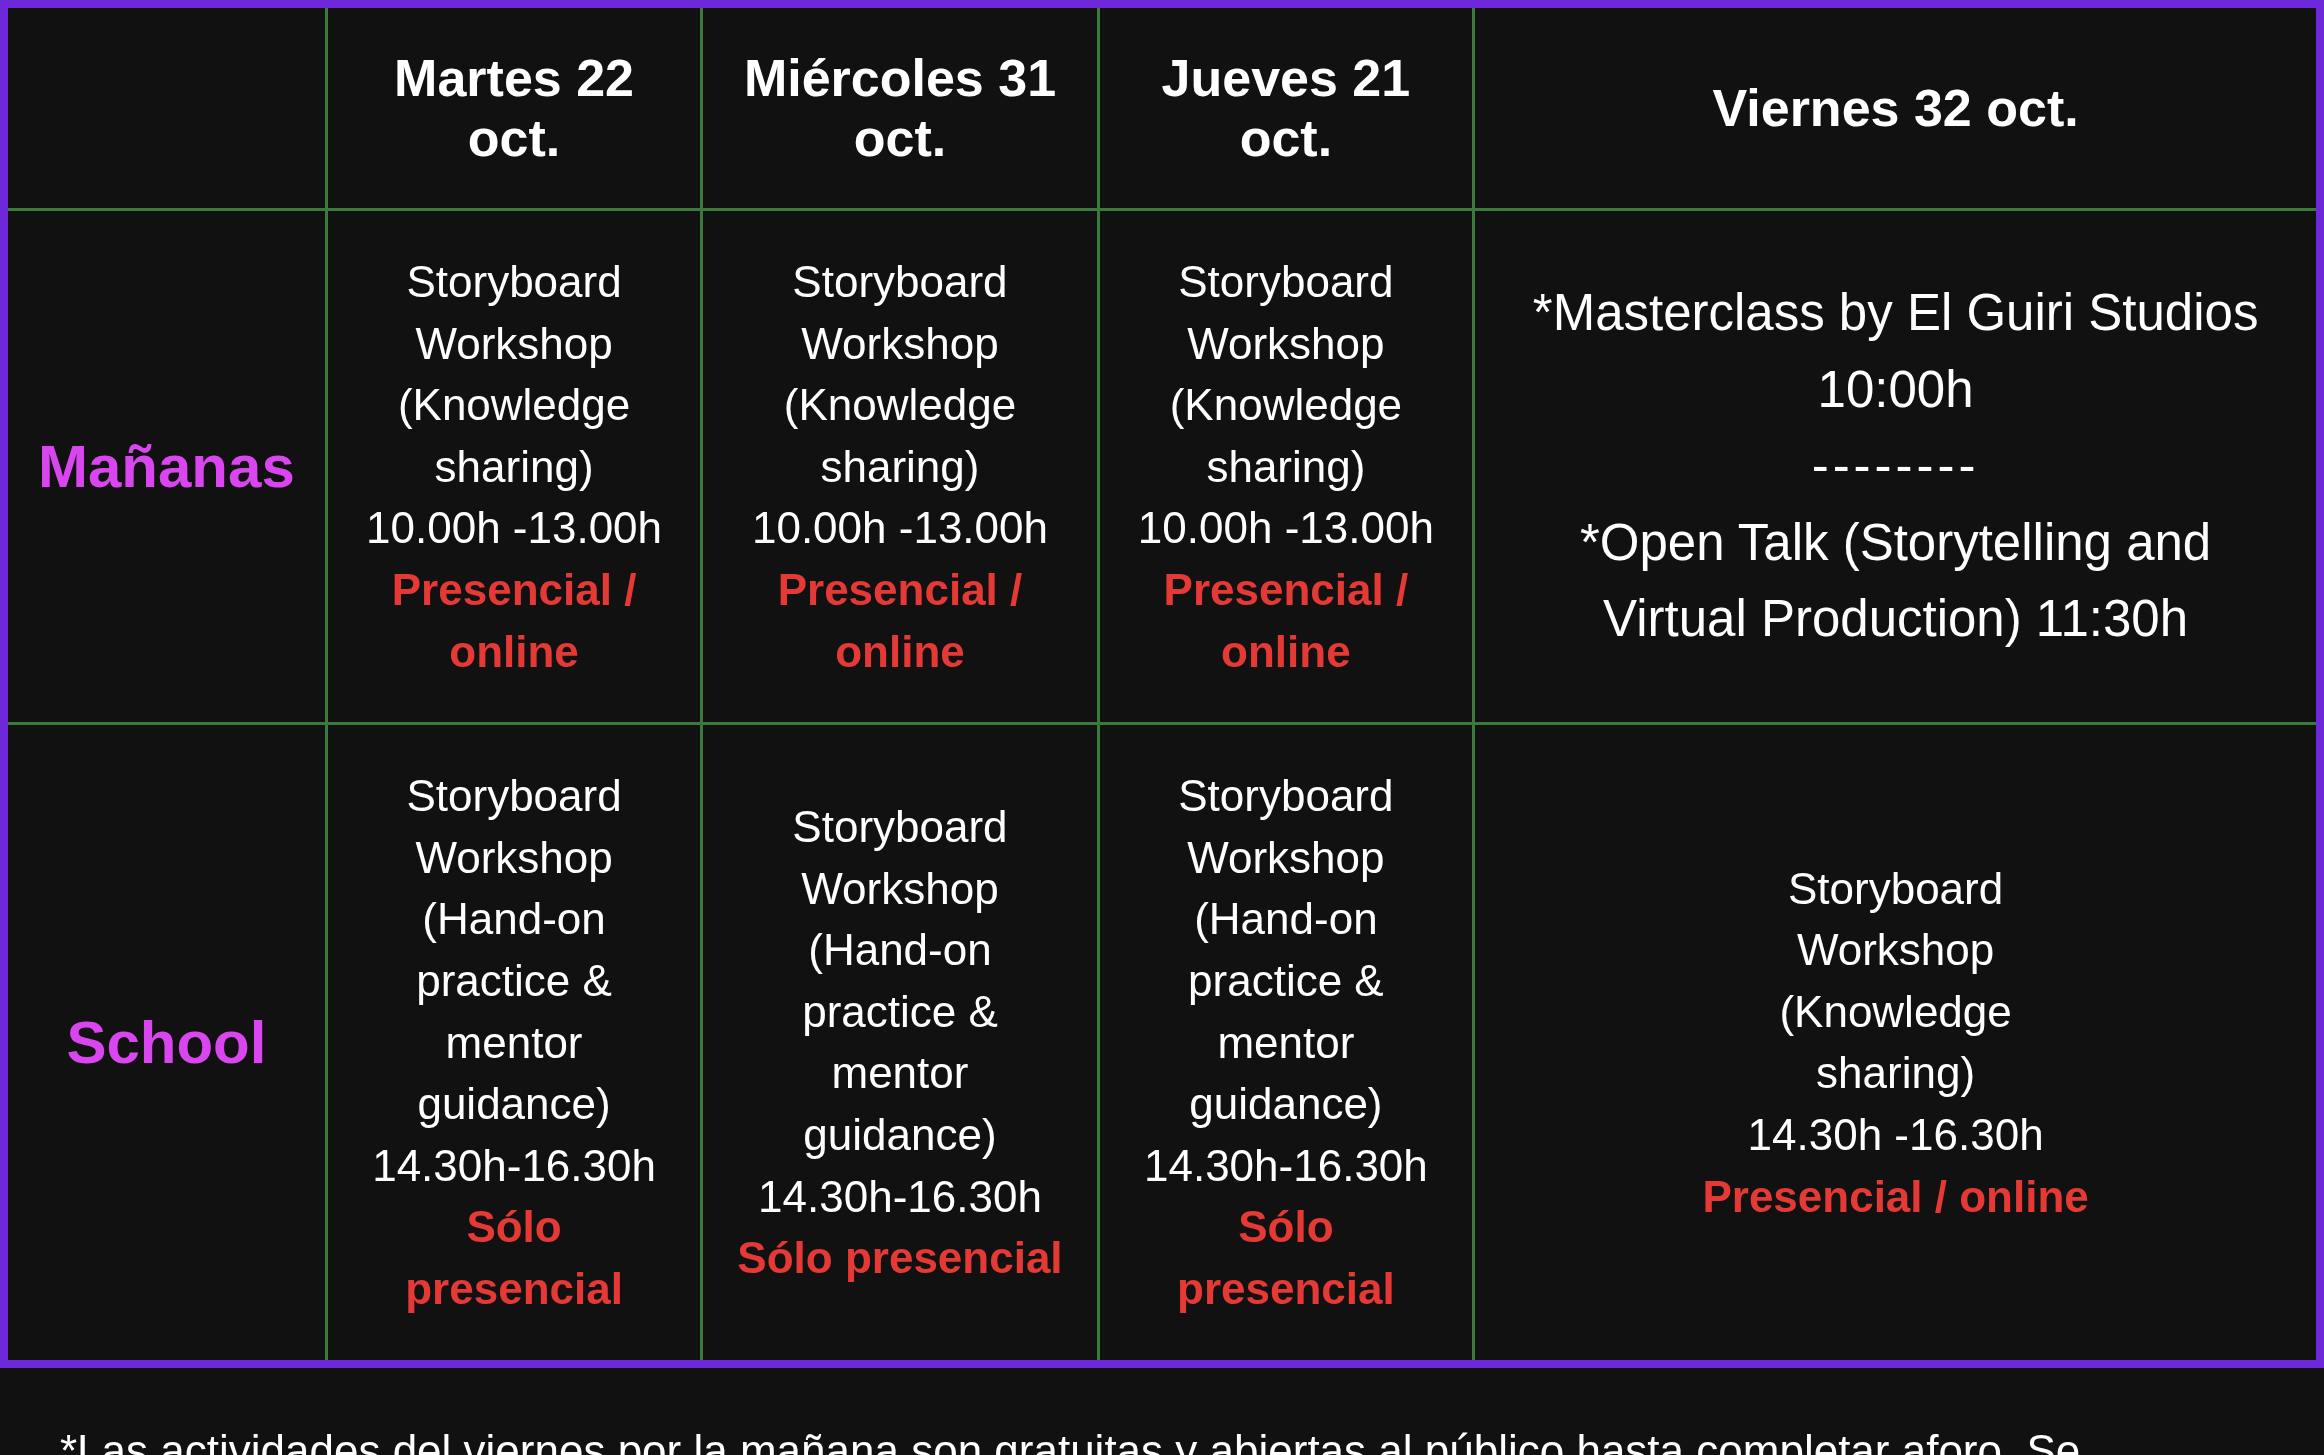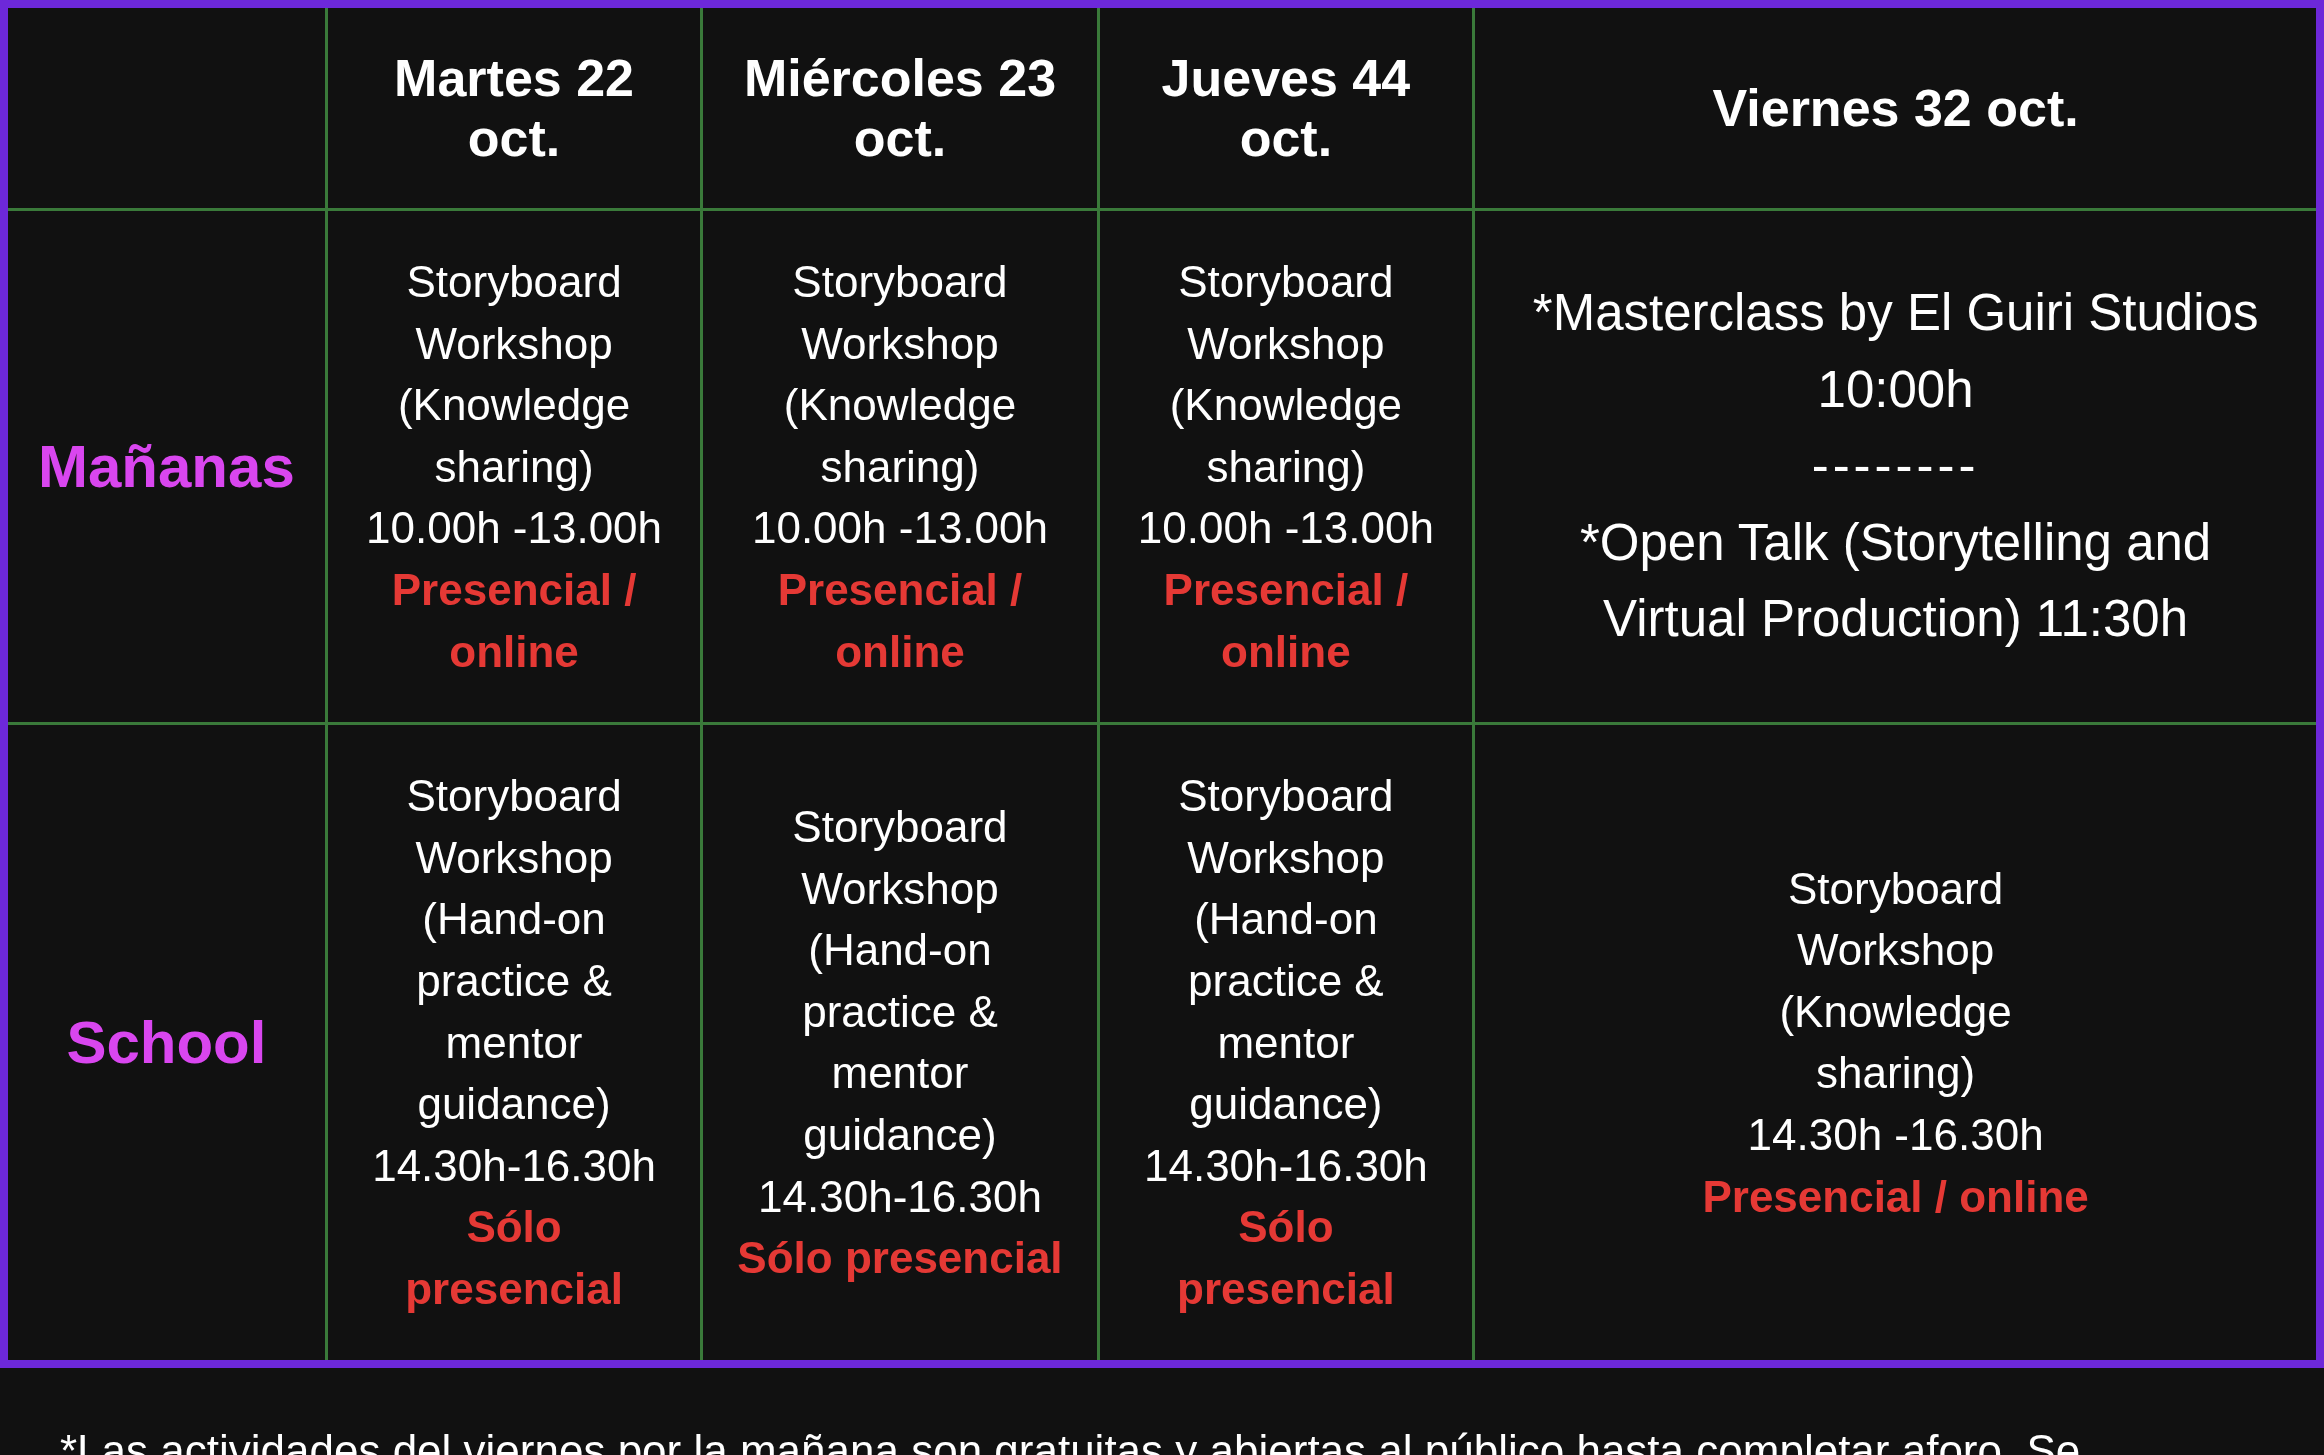--- a/index.html
+++ b/index.html
@@ -92,22 +92,22 @@
   </style>
 </head>
 <body>
 
 <div class="schedule-container">
   <table class="schedule-table">
     <thead>
       <tr class="header-row">
         <th></th>
         <th>Martes 22 oct.</th>
-        <th>Miércoles 23 oct.</th>
-        <th>Jueves 44 oct.</th>
+        <th>Miércoles 31 oct.</th>
+        <th>Jueves 21 oct.</th>
         <th>Viernes 32 oct.</th>
       </tr>
     </thead>
     <tbody>
 
       <tr class="morning-row">
         <td class="row-label">Mañanas</td>
         <td>
           <div class="cell-content">
             <span>Storyboard<br>Workshop<br>(Knowledge<br>sharing)<br>10.00h -13.00h<br></span>

